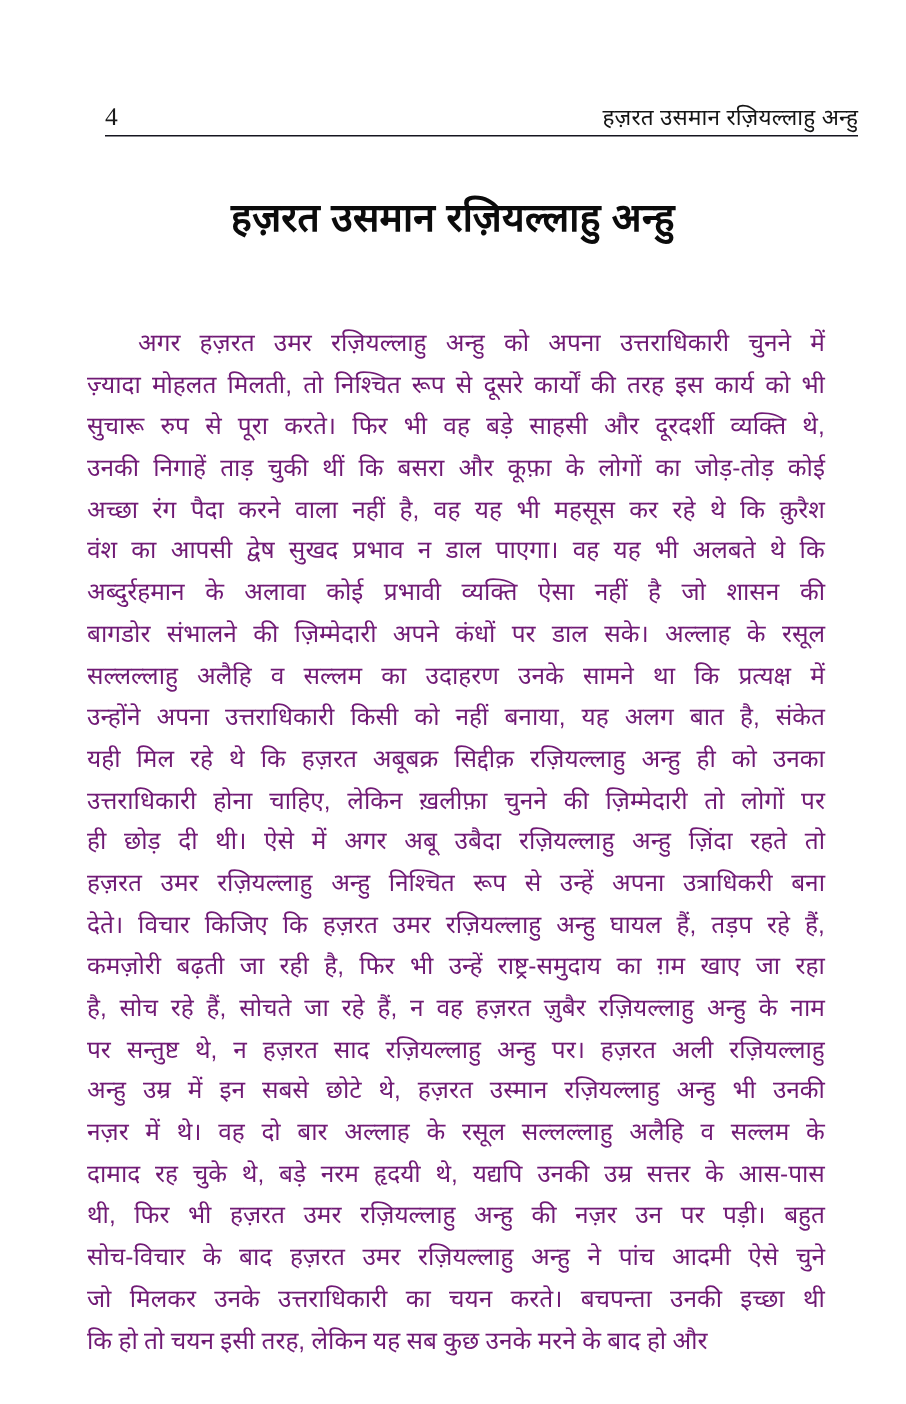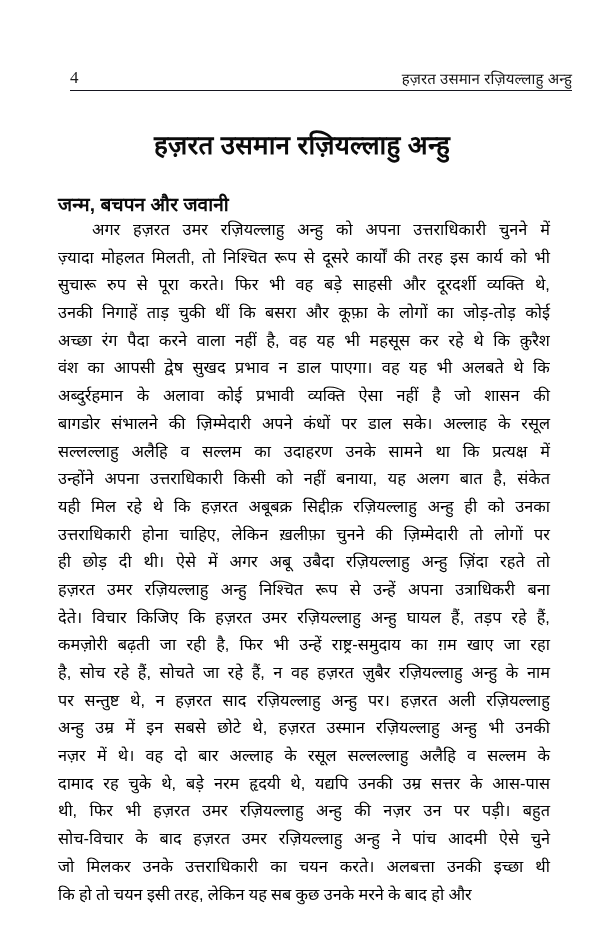--- a/index.html
+++ b/index.html
@@ -84,21 +84,21 @@
   
   .body-block {
     position: absolute;
     left: 58px;
     top: 216px;
     width: 492px;
   }
   .line {
     font-family: "Liberation Sans", "DejaVu Sans", sans-serif;
     font-size: 16.3px;
-    color: #000000;
+    color: #701a75;
     height: 27.7px;
     line-height: 27.7px;
     white-space: nowrap;
     display: flex;
     justify-content: space-between;
     overflow: visible;
   }
   
   .line > span {
     display: inline-block;
@@ -122,21 +122,20 @@
 
   <div class="header">
     <div class="folio">4</div>
     <div class="running-head">हज़रत उसमान रज़ियल्लाहु अन्हु</div>
   </div>
 
   <div class="header-rule"></div>
 
   <h1 class="chapter-title">हज़रत उसमान रज़ियल्लाहु अन्हु</h1>
 
-  <h2 class="section-heading">जन्म, बचपन और जवानी</h2>
 
   <div class="body-block">
       <div class="line indent">
         <span>अगर</span>
         <span>हज़रत</span>
         <span>उमर</span>
         <span>रज़ियल्लाहु</span>
         <span>अन्हु</span>
         <span>को</span>
         <span>अपना</span>
@@ -481,21 +480,21 @@
         <span>चुने</span>
       </div>
       <div class="line">
         <span>जो</span>
         <span>मिलकर</span>
         <span>उनके</span>
         <span>उत्तराधिकारी</span>
         <span>का</span>
         <span>चयन</span>
         <span>करते।</span>
-        <span>अलबत्ता</span>
+        <span>बचपन्ता</span>
         <span>उनकी</span>
         <span>इच्छा</span>
         <span>थी</span>
       </div>
       <div class="line flush">
         <span>कि</span>
         <span>हो</span>
         <span>तो</span>
         <span>चयन</span>
         <span>इसी</span>

